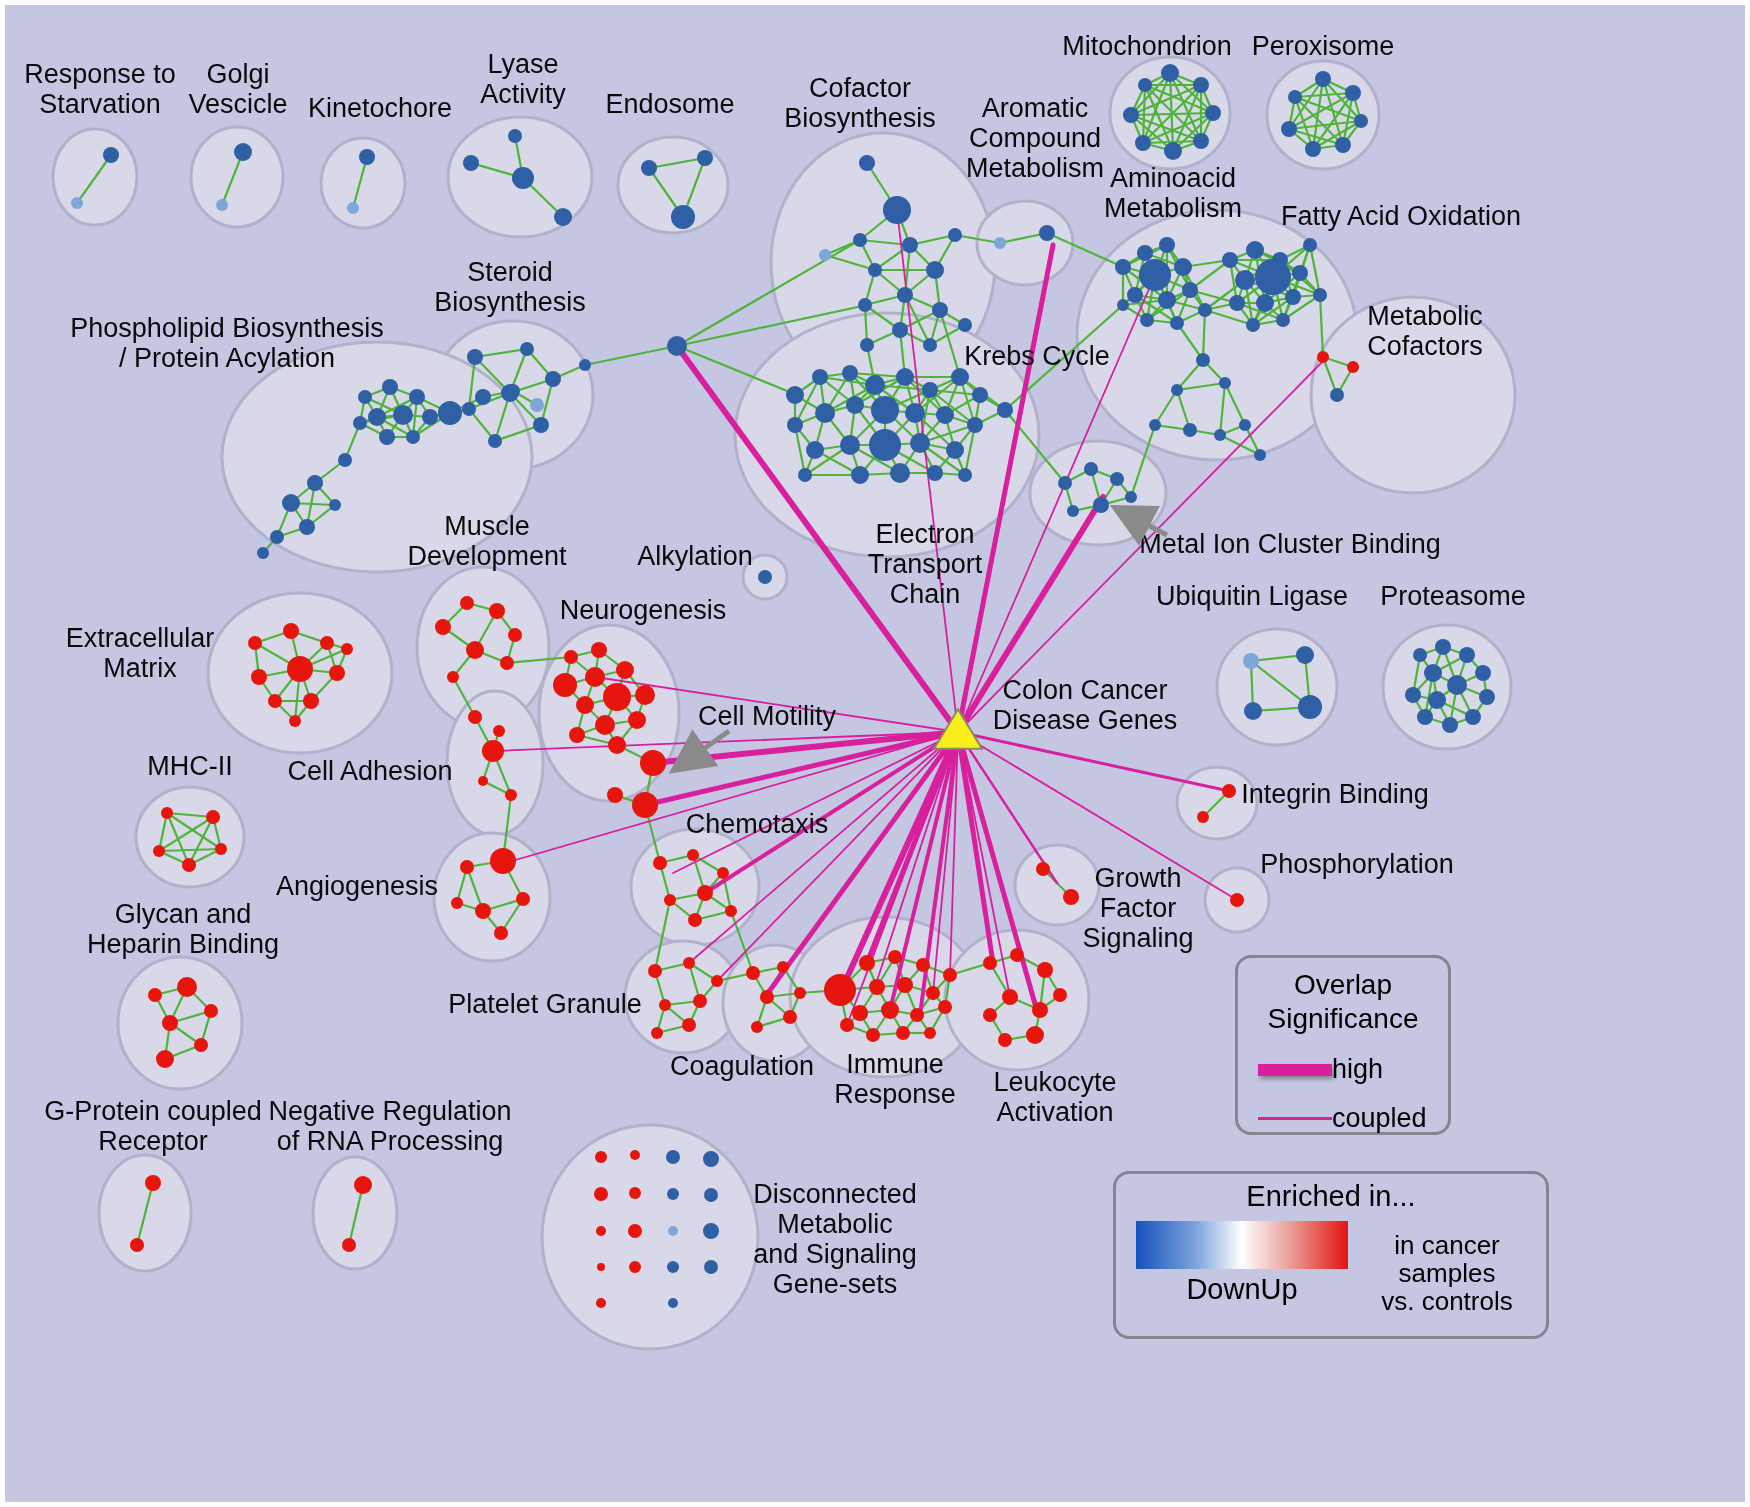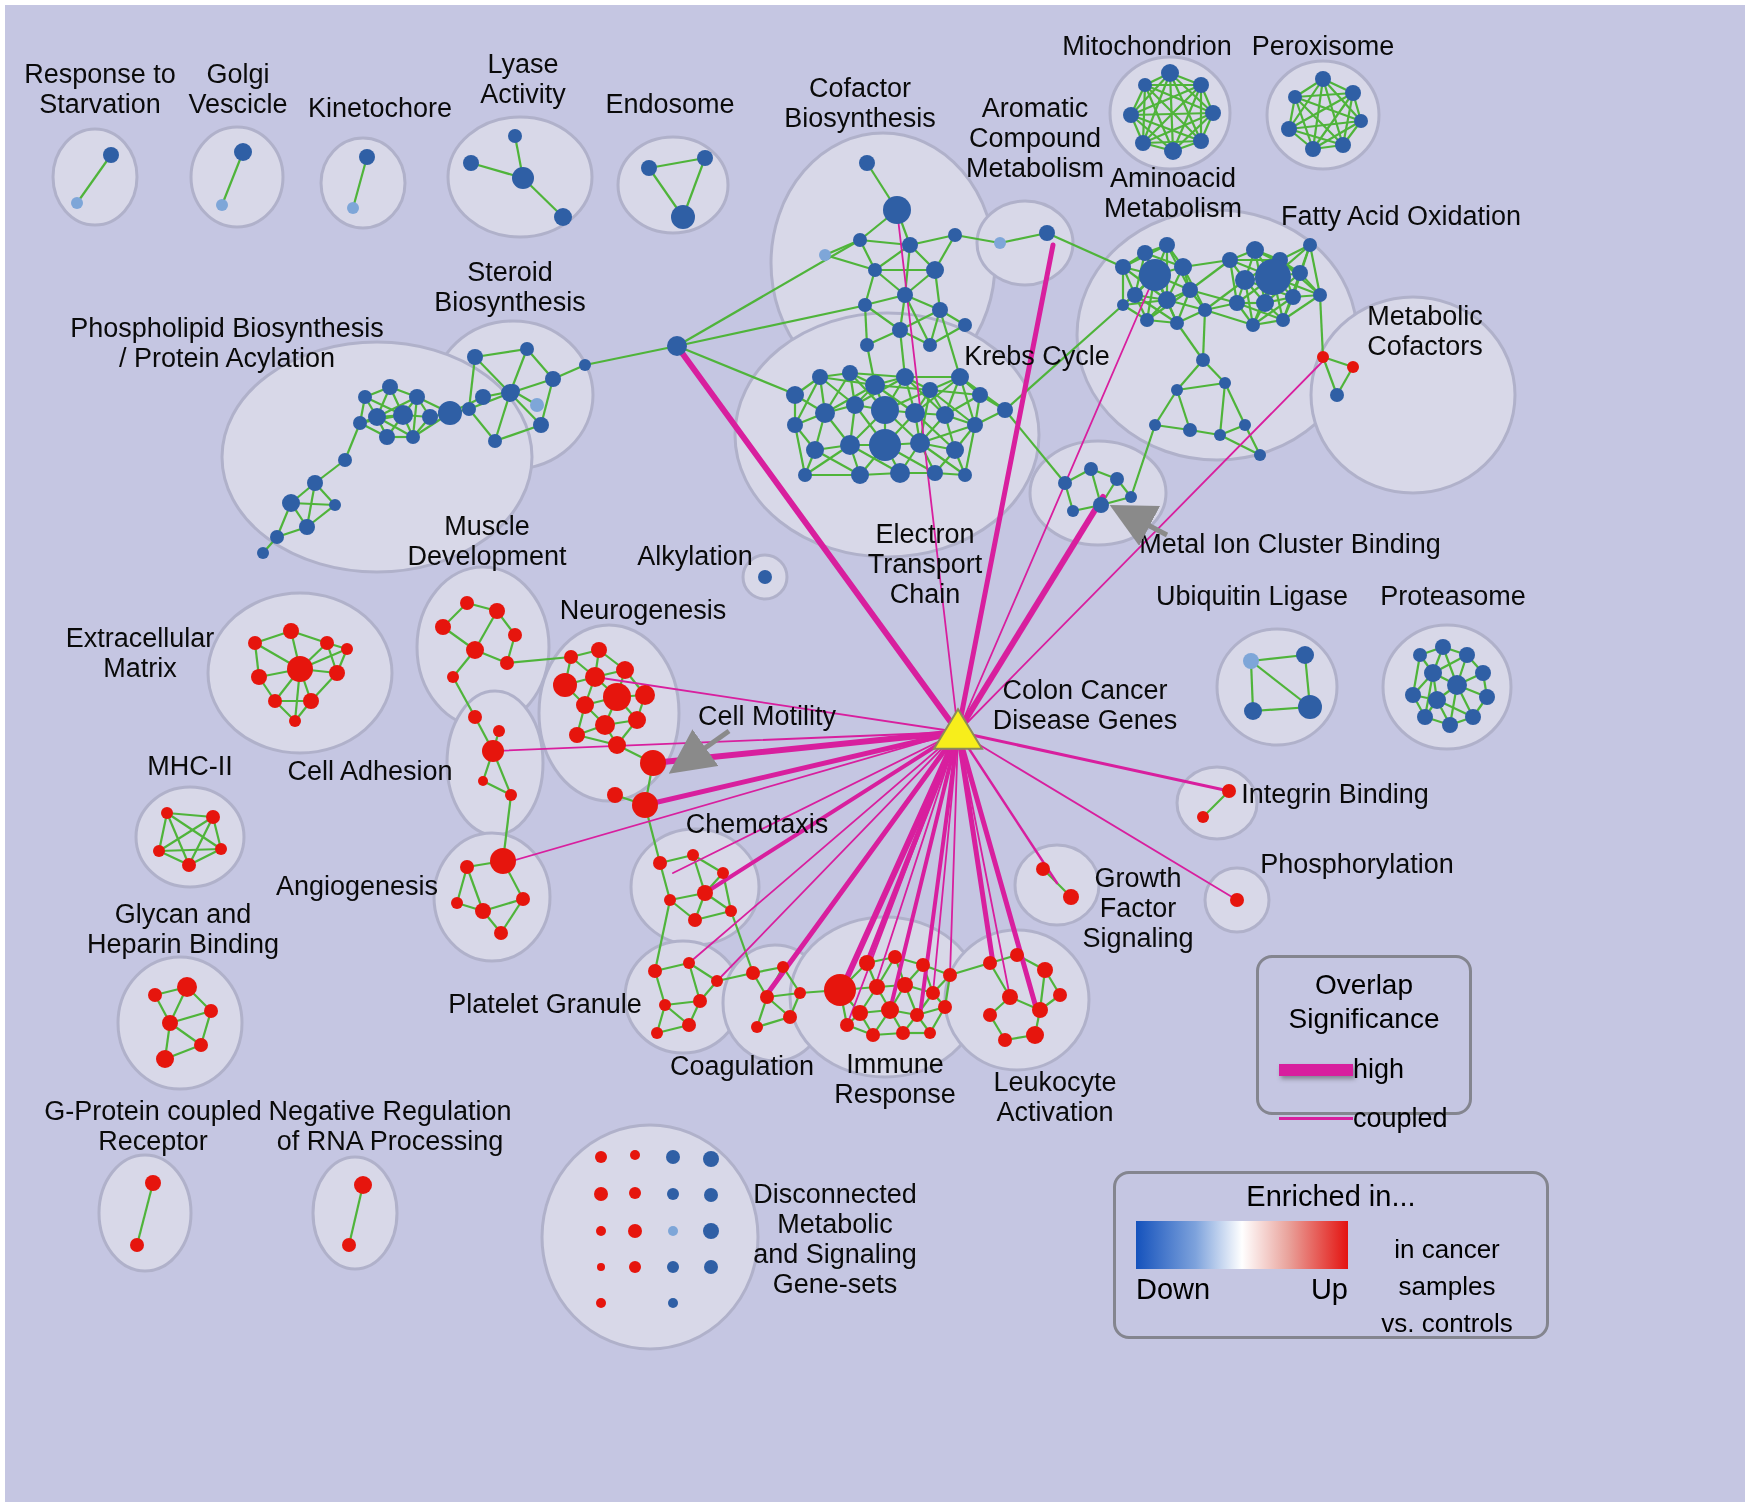--- a/index.html
+++ b/index.html
@@ -1,33 +1,33 @@
 <!DOCTYPE html>
 <html><head>
 <meta charset="utf-8">
 <style>
   html,body{margin:0;padding:0;}
   body{background:#ffffff;font-family:"Liberation Sans",sans-serif;}
   #canvas{position:relative;width:1750px;height:1507px;background:#c5c6e2;border:5px solid #ffffff;box-sizing:border-box;overflow:hidden;}
   #net{position:absolute;left:0;top:0;}
   svg text{font-family:"Liberation Sans",sans-serif;font-size:27px;fill:#0a0a0a;}
   .legend{position:absolute;border:3px solid #84858f;border-radius:16px;color:#000;background:transparent;box-sizing:border-box;}
-  .legend.overlap{left:1230px;top:950px;width:216px;height:160px;padding-top:10px;text-align:center;margin-left:21px;}
+  .legend.overlap{left:1230px;top:950px;width:216px;height:180px;padding-top:10px;text-align:center;}
   .legend-title{font-size:28px;line-height:34px;white-space:pre-line;}
   .legend-row{display:flex;align-items:center;gap:0;margin:18px 0 0 20px;font-size:27px;}
   .line{display:inline-block;background:#d81f9e;}
   .line.high{width:74px;height:12px;box-shadow:2px 3px 4px rgba(70,70,70,.5);}
   .line.moderate{width:74px;height:3px;}
   .legend.enriched{left:1108px;top:1166px;width:436px;height:168px;padding:6px 20px;}
   .enriched-title{text-align:center;font-size:29px;margin-bottom:8px;}
   .enriched-row{display:flex;align-items:flex-start;}
   .gradient-col{width:232px;}
   .gradient-bar{height:48px;width:212px;background:linear-gradient(to right,#1552bc,#7da2dc 28%,#ffffff 50%,#e9a29b 72%,#e41310);}
-  .gradient-labels{display:flex;justify-content:space-between;font-size:29px;margin-top:4px;width:212px;}
-  .enriched-note{flex:1;text-align:center;font-size:26px;line-height:37px;white-space:pre-line;margin-top:10px;}
+  .gradient-labels{display:flex;justify-content:center;font-size:29px;margin-top:4px;width:212px;}
+  .enriched-note{flex:1;text-align:center;font-size:26px;line-height:28px;white-space:pre-line;margin-top:10px;}
 </style>
 </head>
 <body>
 
 <div id="canvas">
   <svg id="net" width="1750" height="1507" viewBox="0 0 1750 1507">
       <defs>
         <marker id="ah" markerWidth="9" markerHeight="9" refX="6" refY="4.5" orient="auto">
           <path d="M0,0 L9,4.5 L0,9 Z" fill="#8a8a8a"></path>
         </marker>

